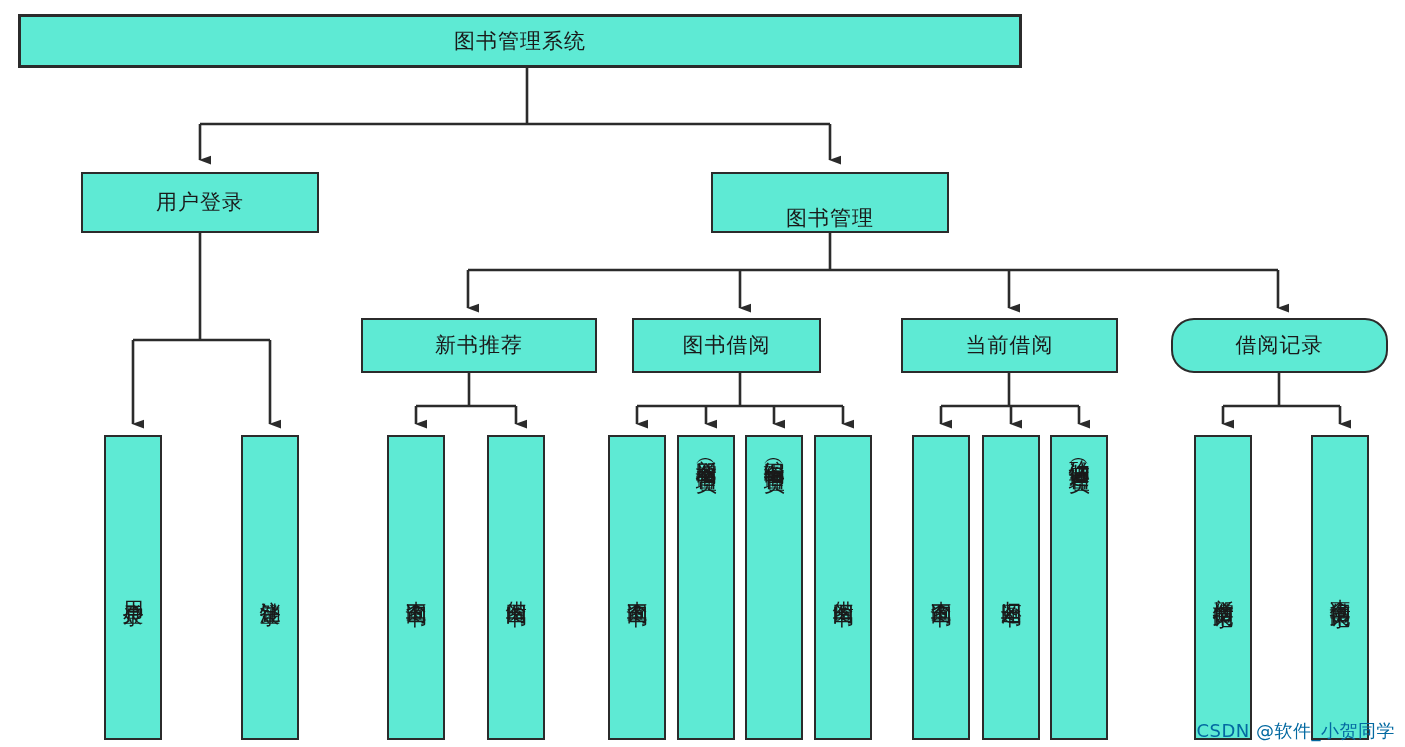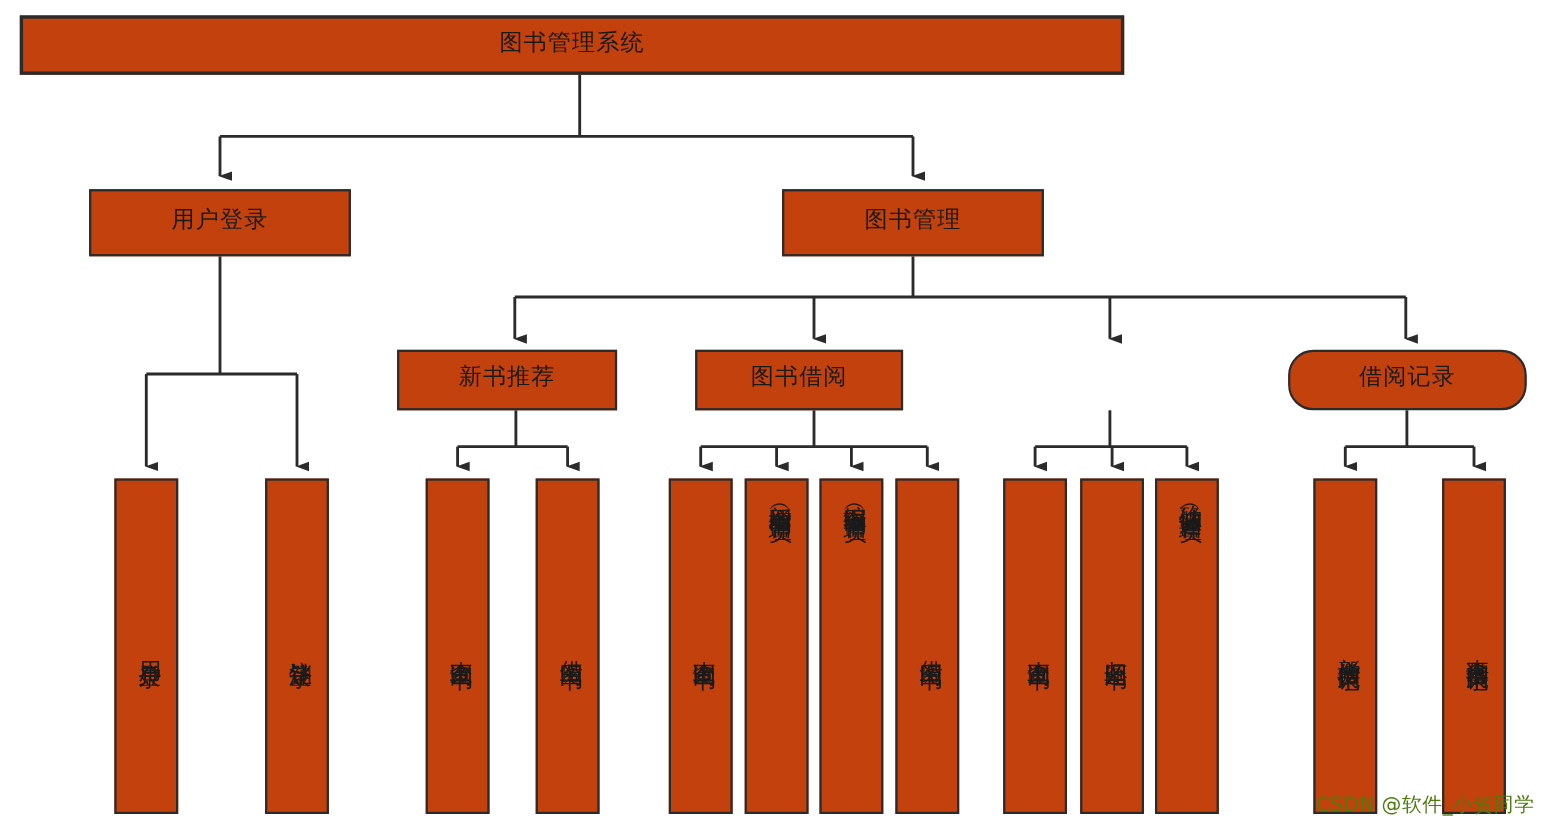--- a/index.html
+++ b/index.html
@@ -21,26 +21,25 @@
     position: absolute;
     left: 0;
     top: 0;
     width: 1405px;
     height: 747px;
     pointer-events: none;
   }
   .node {
     position: absolute;
     box-sizing: border-box;
-    background: #c2410c;
+    background: #5eead4;
     border: 2.5px solid #2b2b2b;
     display: flex;
     align-items: center;
     justify-content: center;
-    font-family: Liberation Mono, monospace;
   }
   .node.root {
     border-width: 3px;
   }
   .node-label {
     font-size: 21px;
     color: #1a1a1a;
     letter-spacing: 1px;
     line-height: 1.25;
     white-space: nowrap;
@@ -60,21 +59,21 @@
     color: #1a1a1a;
     line-height: 1.08;
     letter-spacing: 2px;
     white-space: nowrap;
   }
   .watermark {
     position: absolute;
     right: 10px;
     bottom: 4px;
     font-size: 18px;
-    color: #4d7c0f;
+    color: #0369a1;
     white-space: nowrap;
     letter-spacing: 0.5px;
   }
 </style>
 </head>
 <body>
 
 <div id="canvas">
 
   <svg class="wires" viewBox="0 0 1405 747">
@@ -127,30 +126,33 @@
     </g>
   </svg>
 
   <div class="node root" style="left:18px; top:14px; width:1004px; height:54px;">
     <span class="node-label">图书管理系统</span>
   </div>
 
   <div class="node" style="left:81px; top:172px; width:238px; height:61px;">
     <span class="node-label">用户登录</span>
   </div>
-  <div class="node" style="left:711px; top:172px; width:238px; height:61px;">
+  <div class="node" style="left:711px; top:172px; width:238px; height:61px;align-items:flex-end;">
     <span class="node-label">图书管理</span>
   </div>
 
-  <div class="node" style="left:361px; top:318px; width:200px; height:55px;">
+  <div class="node" style="left:361px; top:318px; width:236px; height:55px;">
     <span class="node-label">新书推荐</span>
   </div>
   <div class="node" style="left:632px; top:318px; width:189px; height:55px;">
     <span class="node-label">图书借阅</span>
   </div>
+  <div class="node" style="left:901px; top:318px; width:217px; height:55px;">
+    <span class="node-label">当前借阅</span>
+  </div>
   <div class="node" style="left:1171px; top:318px; width:217px; height:55px;border-radius:23px;">
     <span class="node-label">借阅记录</span>
   </div>
 
   <div class="node leaf" style="left:104px; top:435px; width:58px; height:305px;">
     <span class="leaf-label">用户登录</span>
   </div>
   <div class="node leaf" style="left:241px; top:435px; width:58px; height:305px;">
     <span class="leaf-label">注销登录</span>
   </div>

